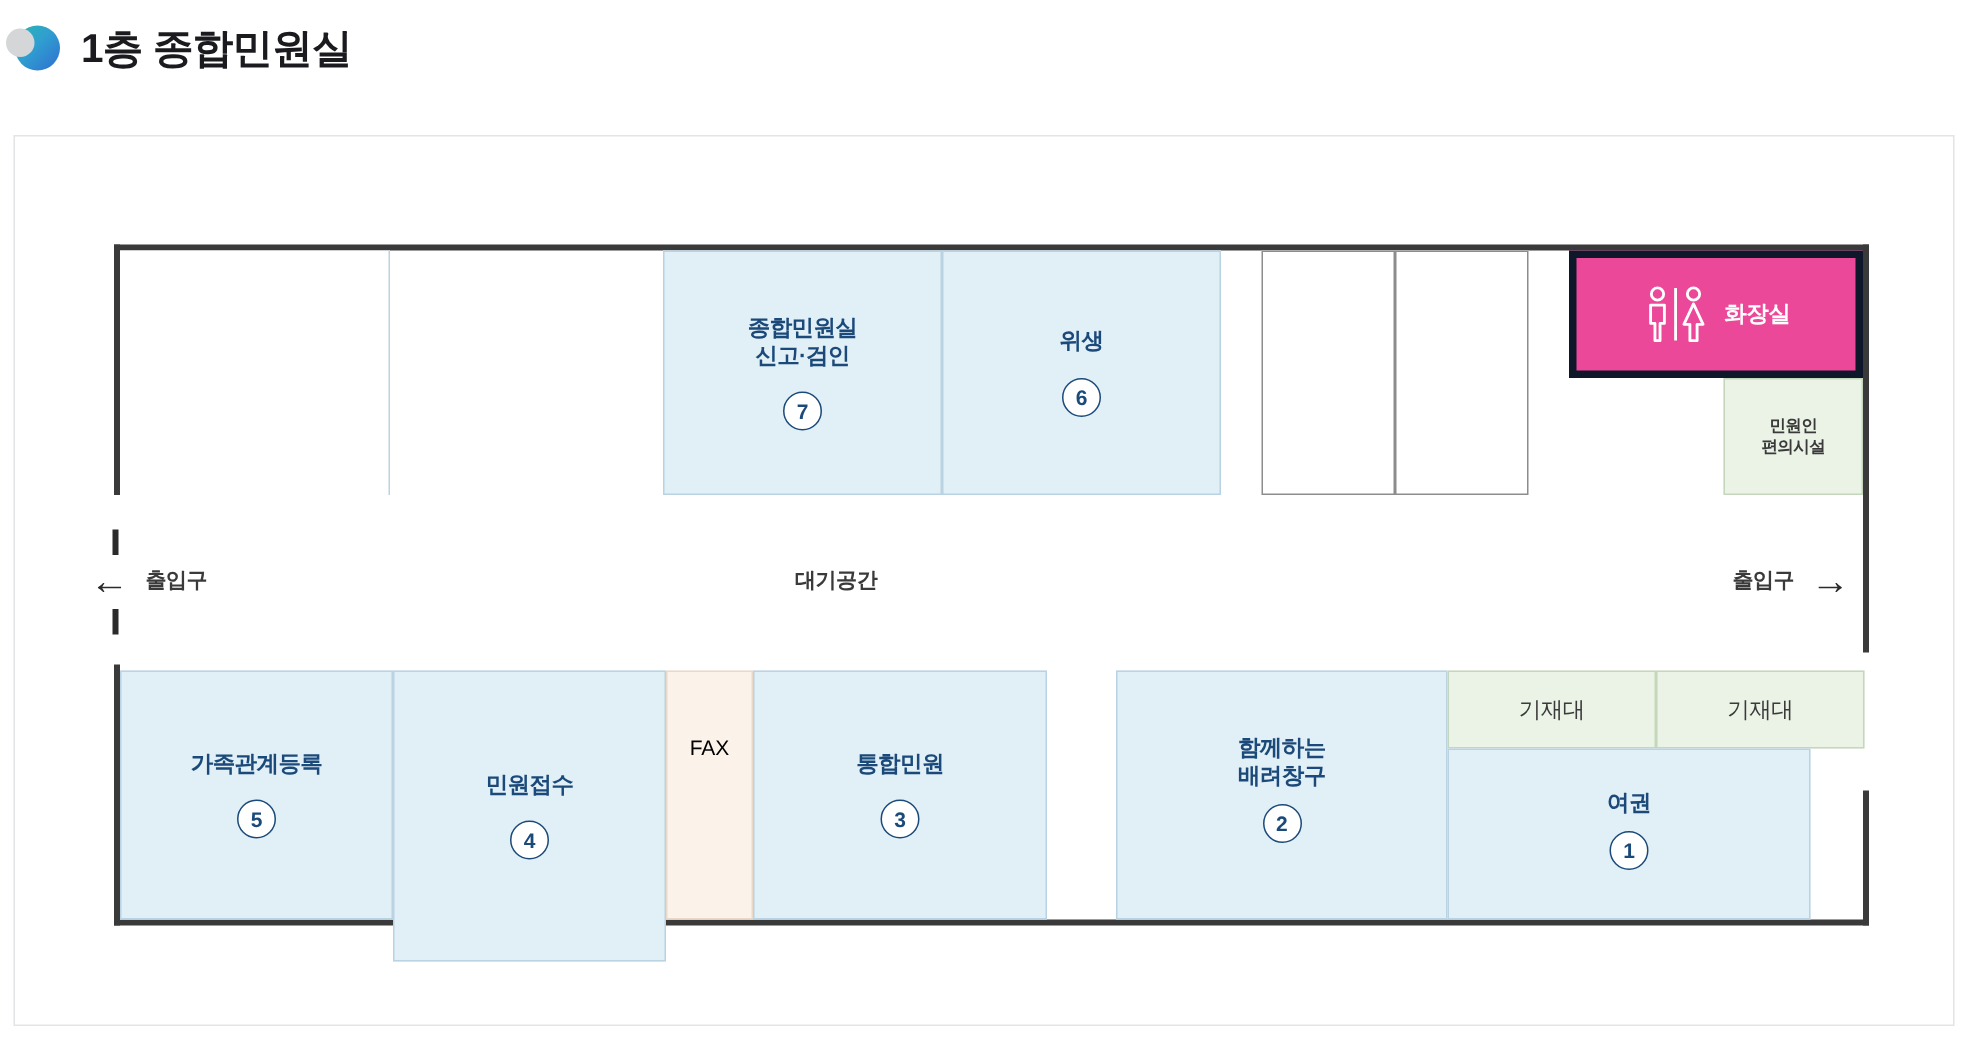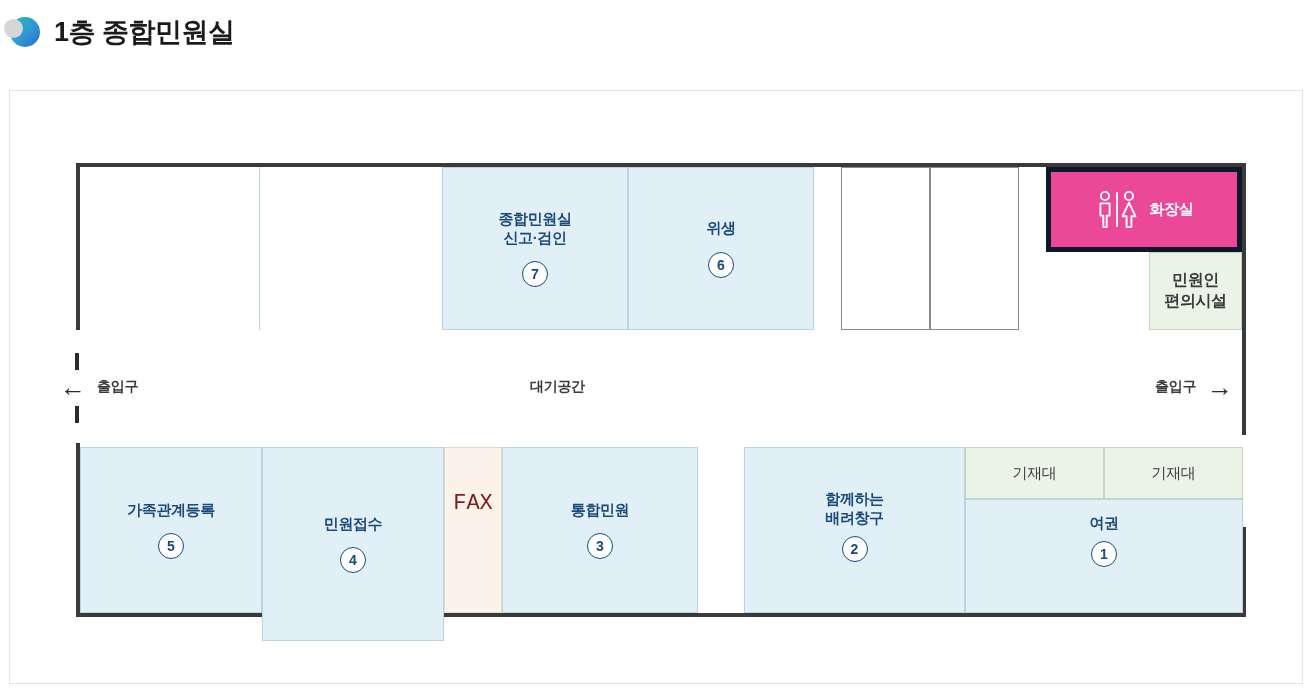--- a/index.html
+++ b/index.html
@@ -116,39 +116,38 @@
   }
   .restroom-label {
     font-size: 15px;
     font-weight: bold;
     color: #ffffff;
     letter-spacing: -0.3px;
   }
 
   
   .plain-label {
-    font-size: 16px;
+    font-size: 11px;
     font-weight: bold;
     color: #3a3a3a;
     letter-spacing: -0.4px;
     text-align: center;
     line-height: 1.3;
     white-space: pre-line;
   }
   .desk-label {
     font-size: 15px;
     color: #3a3a3a;
     font-weight: normal;
     letter-spacing: -0.3px;
   }
   .fax-label {
-    font-size: 22px;
-    color: #7f1d1d;
+    font-size: 14px;
+    color: #000000;
     letter-spacing: 0px;
-    font-family: Liberation Mono, monospace;
   }
 
   
   .corridor-text {
     font-size: 14px;
     font-weight: bold;
     color: #3a3a3a;
     letter-spacing: -0.3px;
     white-space: nowrap;
   }
@@ -286,19 +285,19 @@
       <span class="badge" style="margin-top:8px;">2</span>
     </div>
 
     <div class="fill-green green-label-center" style="left:955px; top:356px; width:139px; height:52px;">
       <span class="desk-label">기재대</span>
     </div>
     <div class="fill-green green-label-center" style="left:1094px; top:356px; width:139px; height:52px;">
       <span class="desk-label">기재대</span>
     </div>
 
-    <div class="room fill-blue" style="left:955px; top:408px; width:278px; height:114px; justify-content:flex-start; padding-top:14px;">
+    <div class="room fill-blue" style="left:955px; top:408px; width:242px; height:114px; justify-content:flex-start; padding-top:27px;">
       <span class="room-label">여권</span>
       <span class="badge" style="margin-top:8px;">1</span>
     </div>
 
   </div>
 </div>
 
 </body></html>

